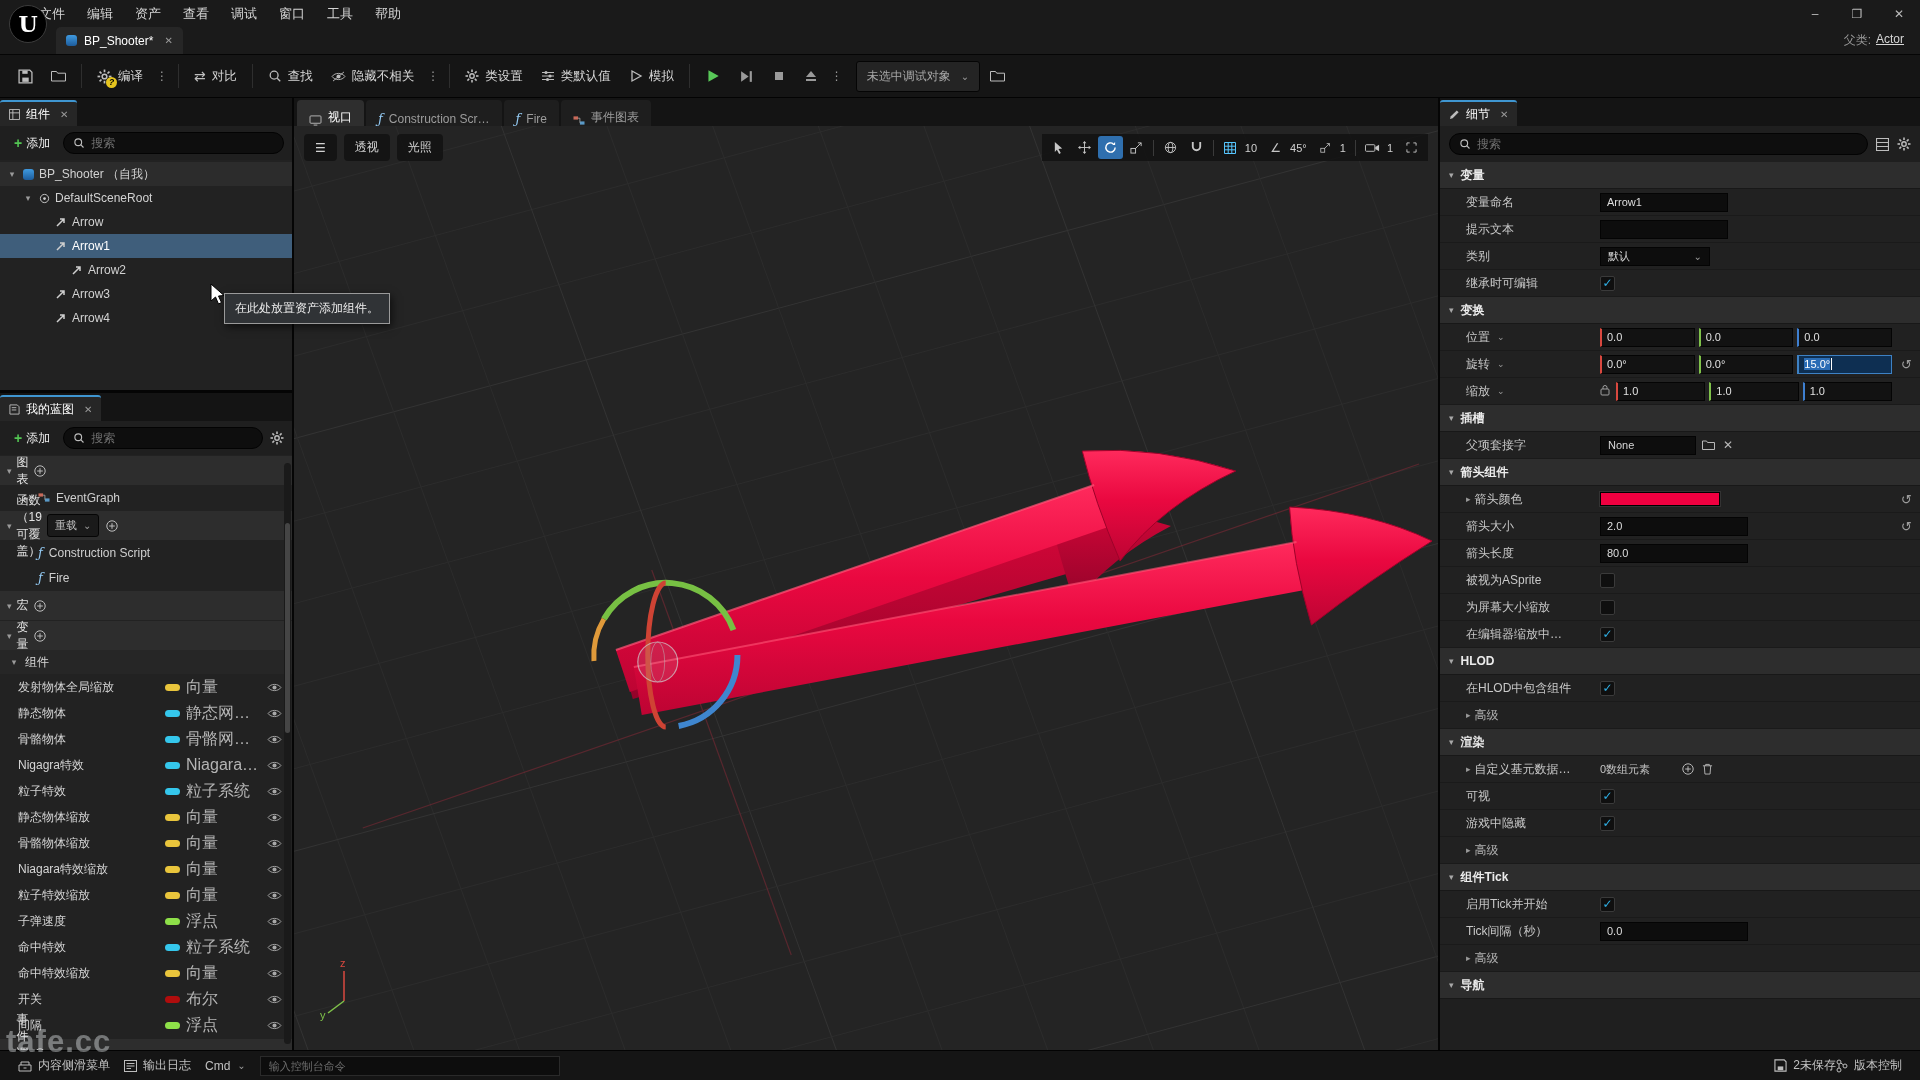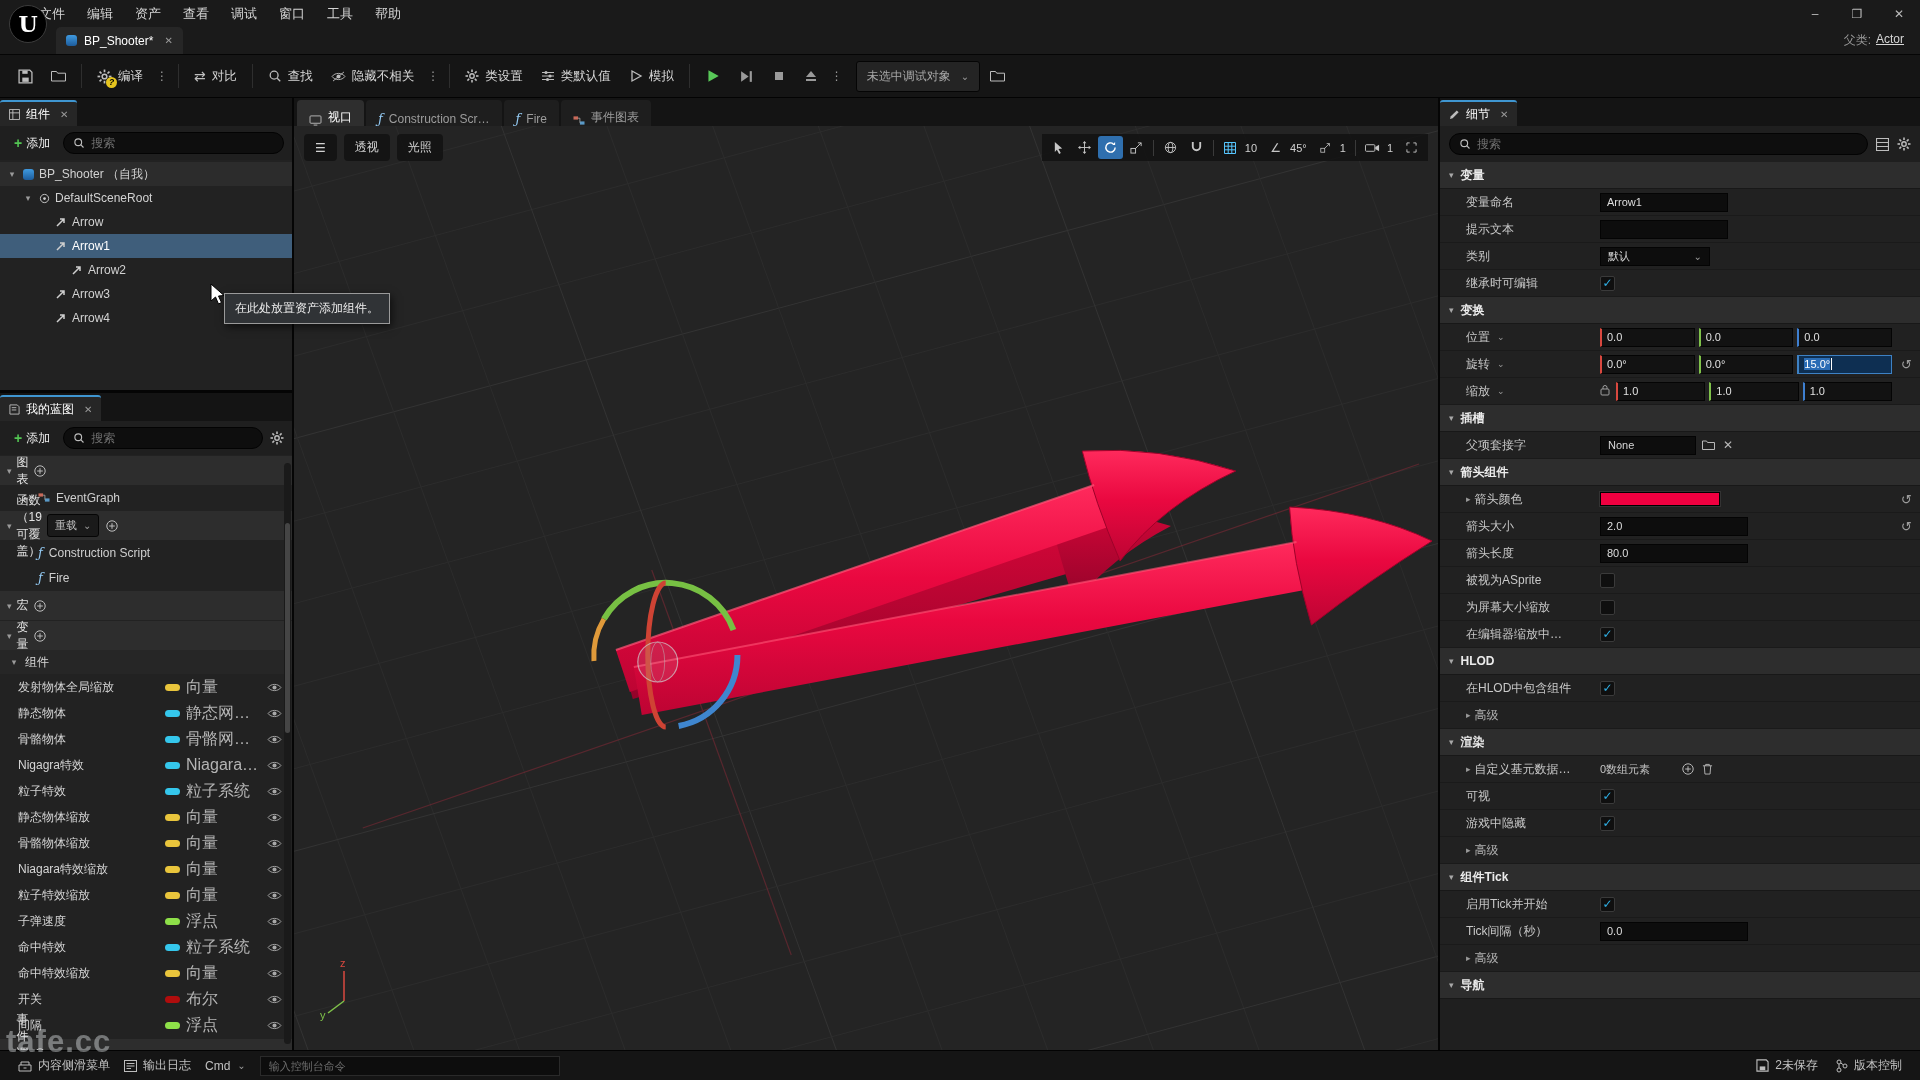--- a/index.html
+++ b/index.html
@@ -125,21 +125,21 @@
 .lock{color:#a0a0a0;margin-right:2px}
 .adv-row .lbl-text{color:#b2b2b2}
 
 .statusbar{height:30px;background:#151515;border-top:1px solid #030303;display:flex;align-items:center;
   gap:14px;padding:0 18px;flex:none;font-size:12px;color:#c2c2c2}
 .sb-item{display:flex;align-items:center;gap:6px}
 .sb-cmd{display:flex;align-items:center;gap:7px;color:#c2c2c2}
 .console{width:300px;height:20px;background:#0d0d0d;border:1px solid #2a2a2a;color:#9a9a9a;
   font-size:11px;padding:0 8px;outline:none;font-family:inherit}
 .console::placeholder{color:#6c6c6c}
-.sb-right{margin-left:auto;display:flex;align-items:flex-start;gap:18px}
+.sb-right{margin-left:auto;display:flex;align-items:flex-start;}
 
 .tooltip{position:absolute;left:224px;top:293px;z-index:60;background:#303336;border:1px solid #9a9a9a;
   padding:6px 10px;color:#ececec;font-size:12px;box-shadow:2px 3px 8px rgba(0,0,0,.6)}
 .cursor{position:absolute;left:210px;top:283px;z-index:70}
 .watermark{position:absolute;left:6px;top:1024px;z-index:55;font-size:31px;font-weight:bold;
   color:rgba(230,235,238,.42);letter-spacing:1px}
 </style>
 </head>
 <body>
 

